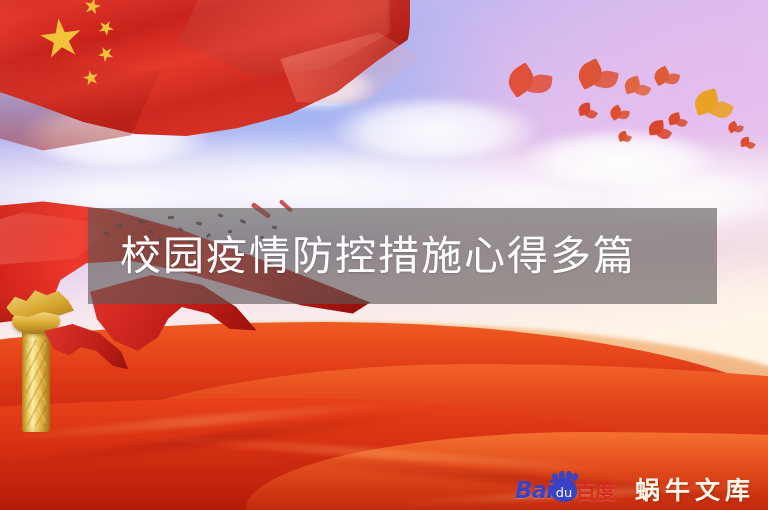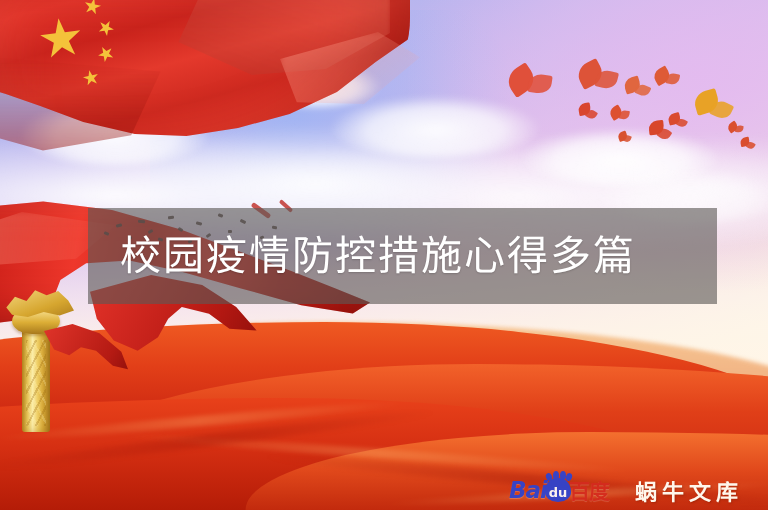--- a/index.html
+++ b/index.html
@@ -335,23 +335,22 @@
     text-shadow: 0 1px 2px rgba(0,0,0,0.18);
     font-family: "DejaVu Sans", "Liberation Sans", sans-serif;
   }
 
   
   .watermark {
     position: absolute;
     right: 0; bottom: 0;
     height: 40px;
     display: flex;
-    align-items: center;
-    gap: 12px;
-    padding-right: 15px;
+    gap: 0;
+    padding-right: 3px;
   }
   .baidu-logo {
     position: relative;
     display: flex;
     align-items: center;
     opacity: .92;
     margin-right: 6px;
   }
   .baidu-bai {
     color: #2b44d4;
@@ -379,40 +378,40 @@
   }
   .baidu-paw .t1 { width: 6px; height: 8px; left: 1px;  transform: rotate(-18deg); }
   .baidu-paw .t2 { width: 6px; height: 9px; left: 8px;  top: -7px; }
   .baidu-paw .t3 { width: 6px; height: 9px; left: 15px; top: -7px; }
   .baidu-paw .t4 { width: 6px; height: 8px; left: 21px; transform: rotate(18deg); }
   .baidu-du {
     position: relative;
     z-index: 2;
     color: #fff;
     font-size: 13px;
-    font-weight: 700;
+    font-weight: 400;
     line-height: 1;
     padding-bottom: 3px;
   }
   .baidu-cn {
     color: #d52b1e;
     font-size: 21px;
     font-weight: 700;
     letter-spacing: -1px;
     margin-left: 1px;
     text-shadow: 0 1px 1px rgba(255,255,255,0.2);
   }
   .brand-text {
     color: #fff7ec;
-    font-size: 22px;
+    font-size: 25px;
     font-weight: 700;
     letter-spacing: 5px;
     font-family: "DejaVu Serif", "Liberation Serif", serif;
     text-shadow: 1px 1px 2px rgba(140,30,0,0.55);
-    margin: 0 10px 0 8px;
+    margin: 0 10px 0 14px;
   }
   .search-btn {
     background: #2020cf;
     color: #ffffff;
     font-size: 18px;
     font-weight: 700;
     letter-spacing: 1px;
     padding: 4px 10px 5px;
     border-radius: 3px;
     border: 1px solid #1414a8;

